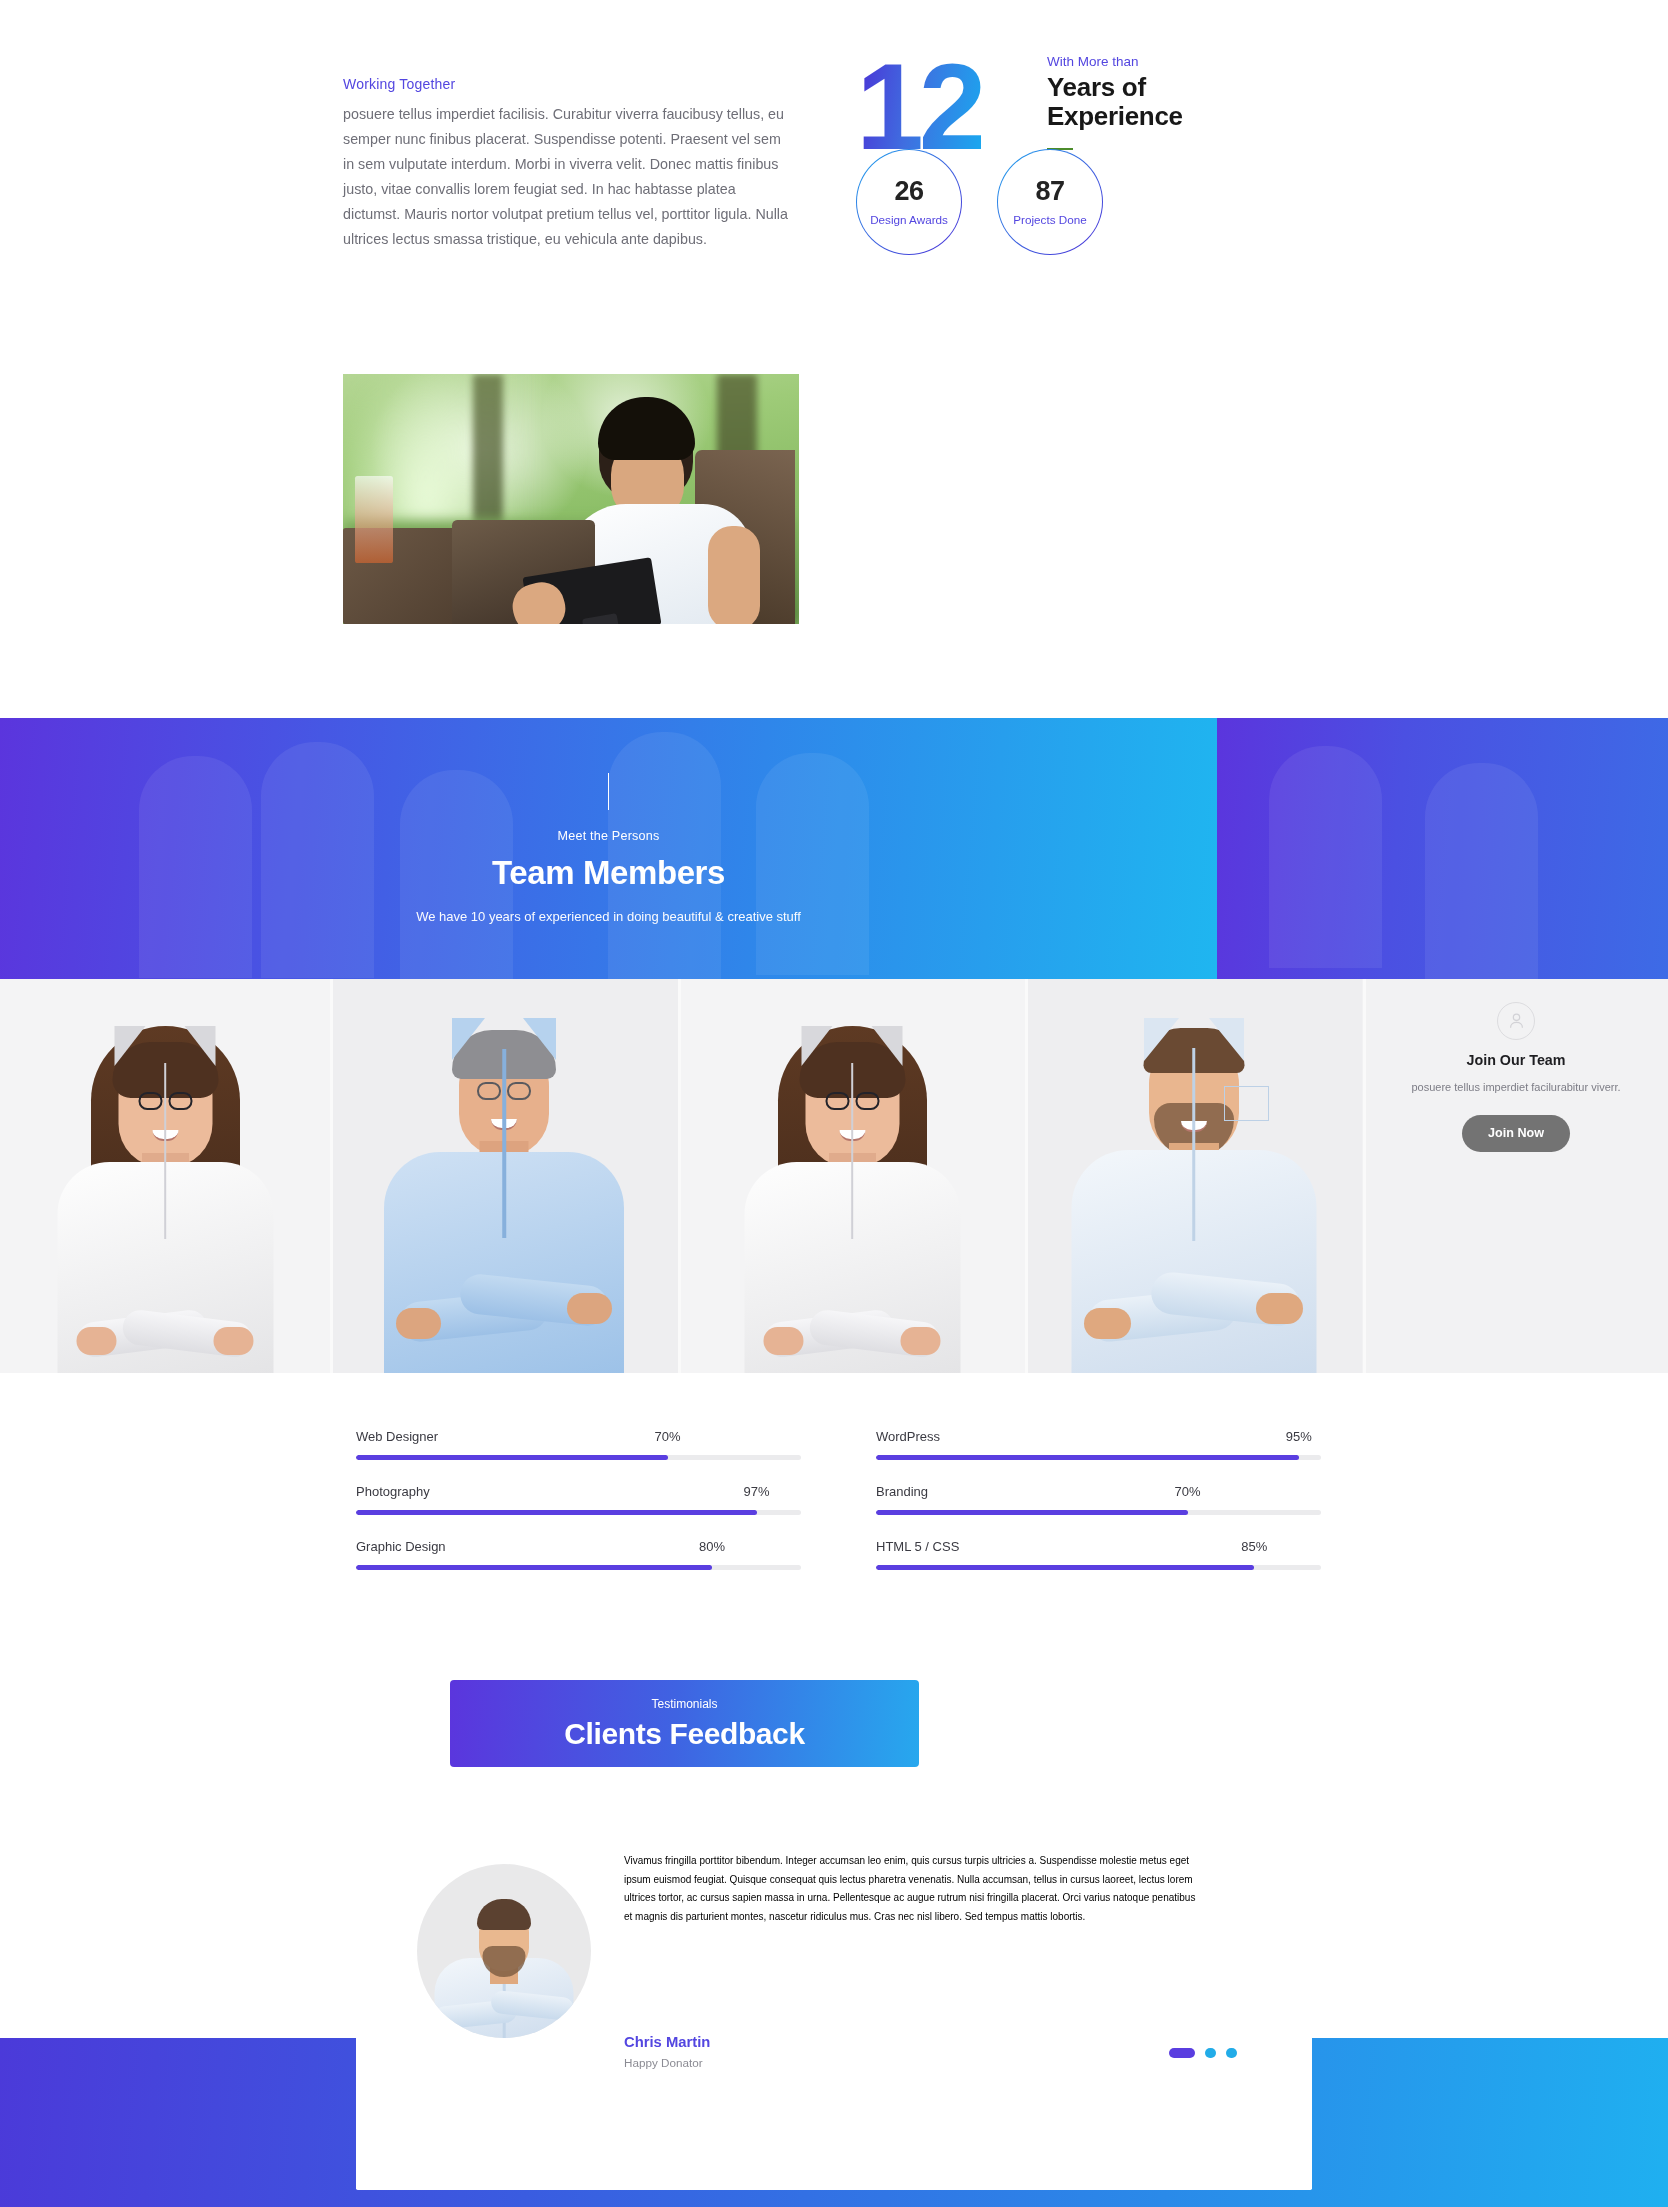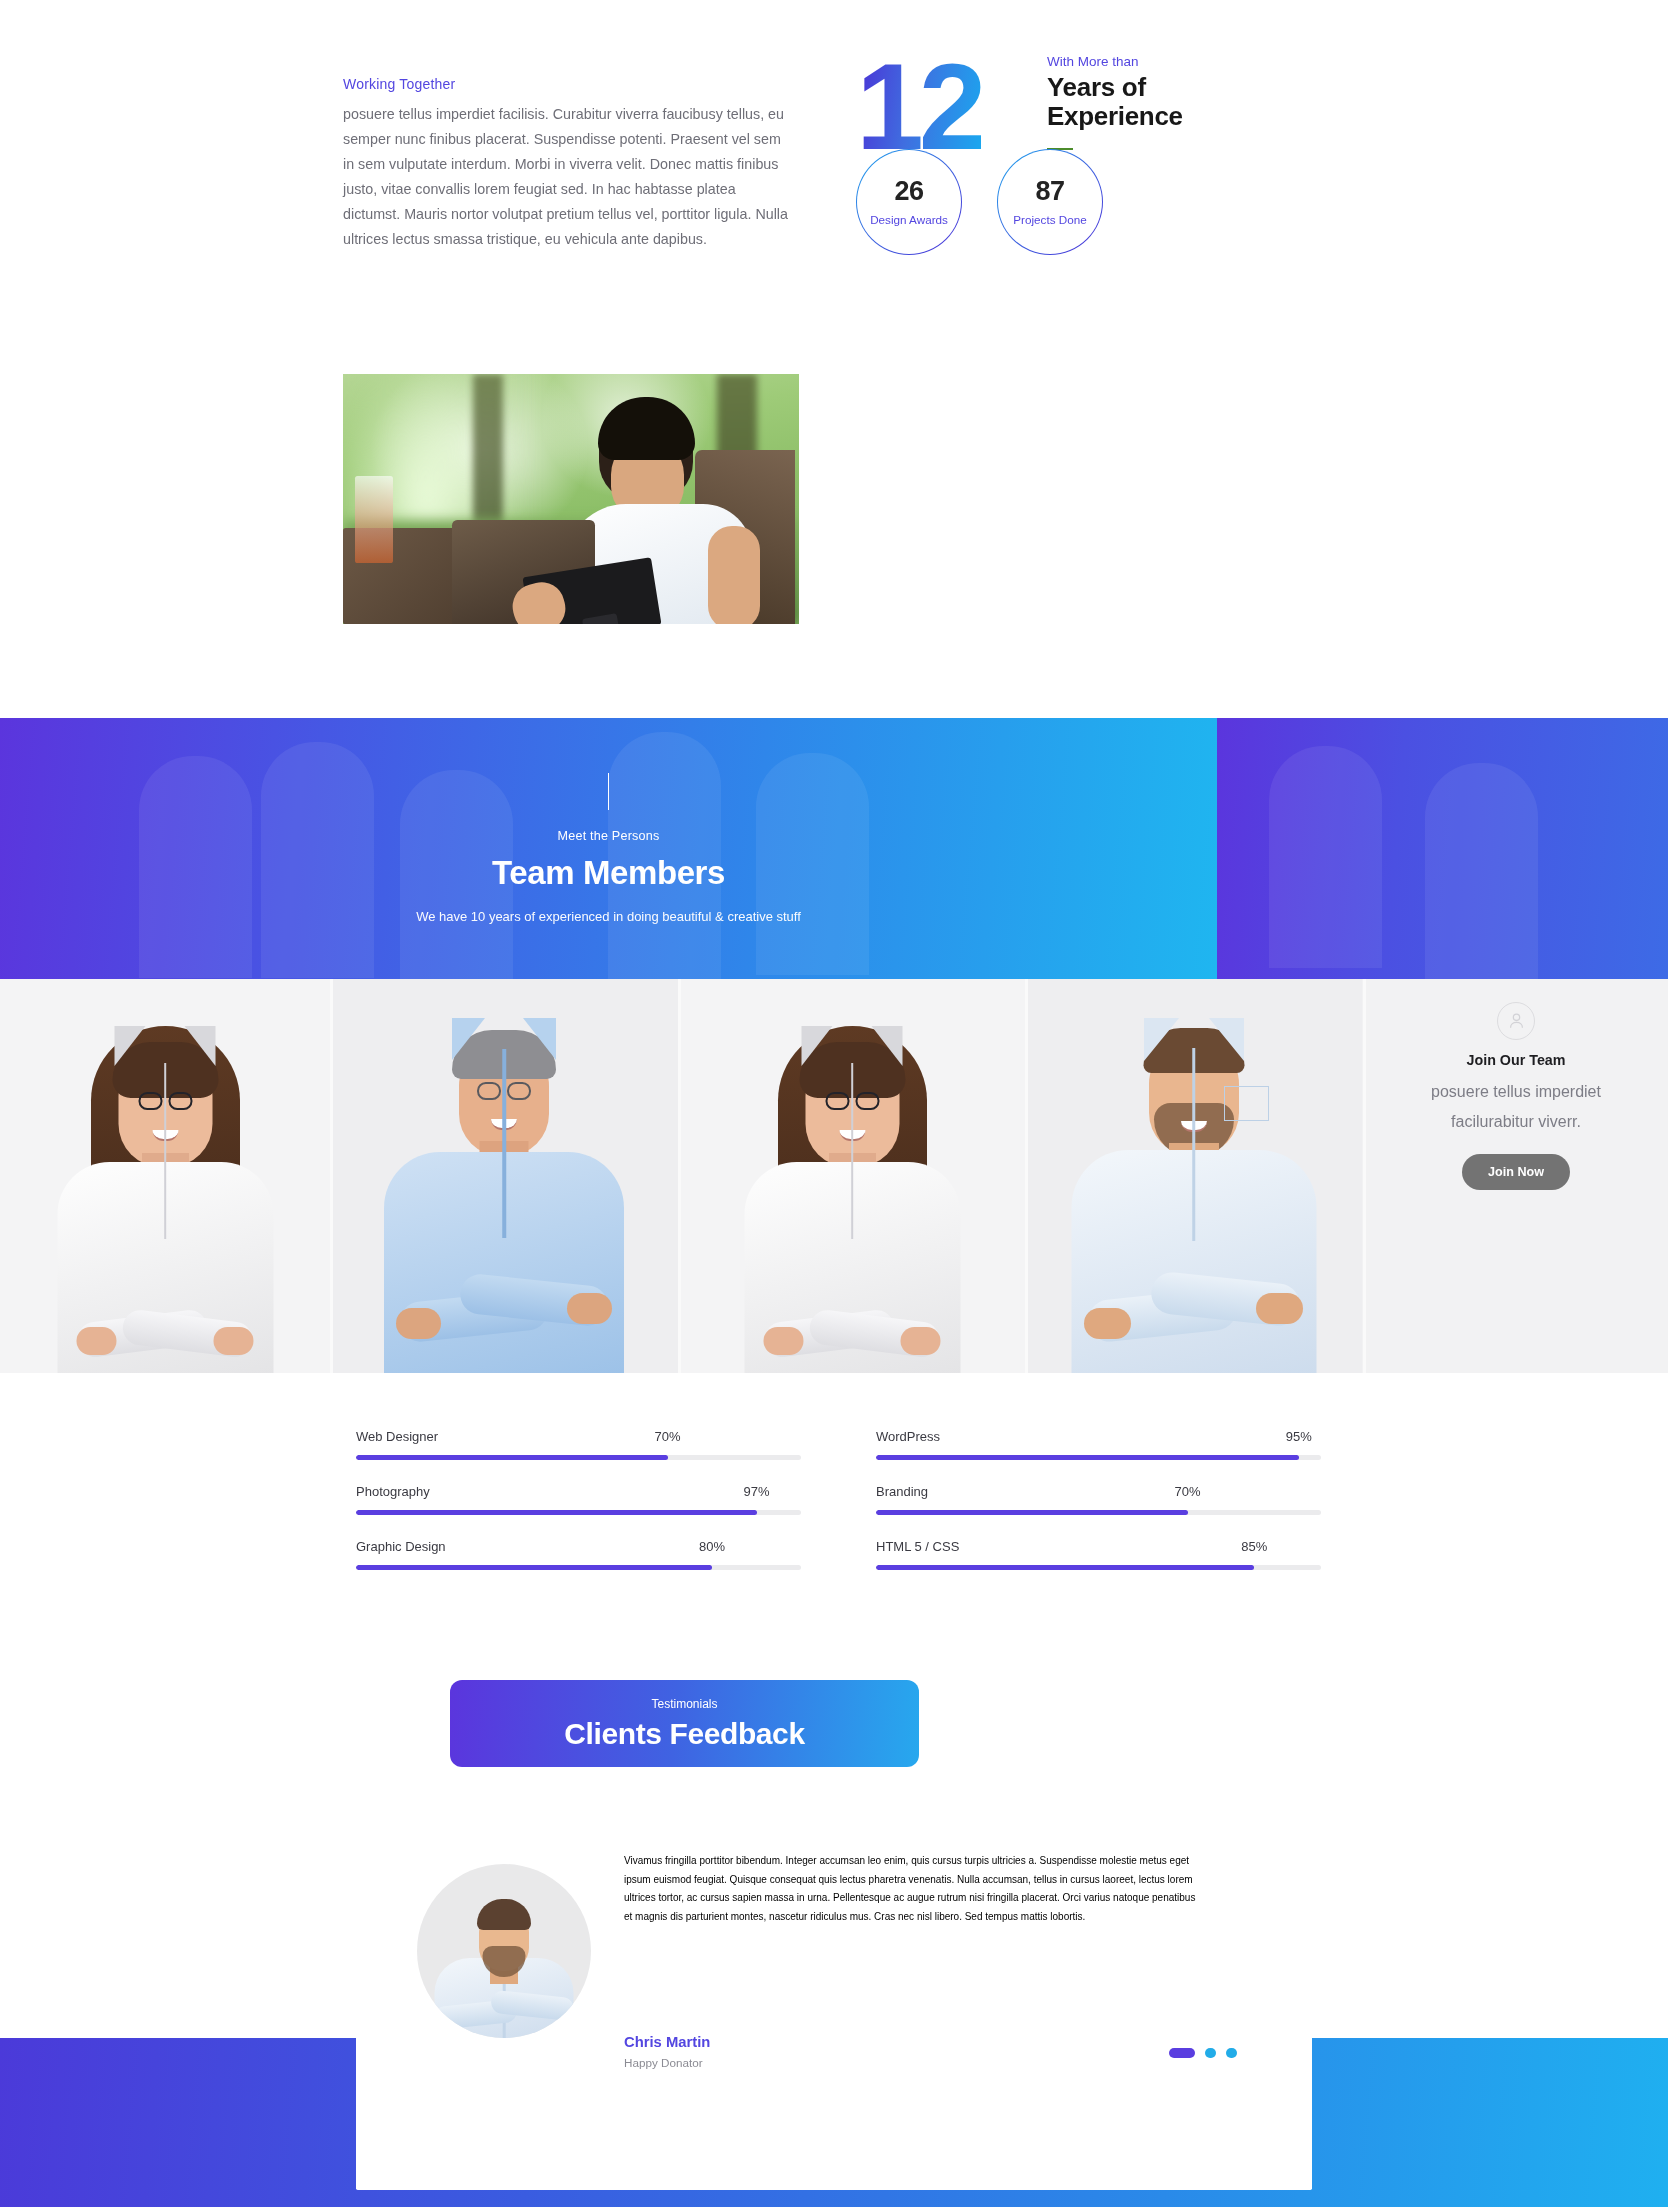--- a/index.html
+++ b/index.html
@@ -229,21 +229,21 @@
     position:absolute; left:1363px; top:0; width:306px; height:395px;
     background:#f2f2f3; display:flex; flex-direction:column;
     align-items:center; padding-top:22.6px; text-align:center;
   }
   .join .border-l { position:absolute; left:0; top:0; width:2.6px; height:395px; background:#fafafa; }
   .user-icon-circle {
     width:38px; height:38px; border-radius:50%; border:1.7px solid #dcdcdf;
     display:flex; align-items:center; justify-content:center; margin-bottom:12px;
   }
   .join-title { font-size:14.3px; font-weight:700; color:#1e1e21; margin-bottom:9.6px; }
-  .join-desc { font-size:16px; line-height:1.85; color:#7d7d86; width:217px; margin-bottom:17.4px; }
+  .join-desc { font-size:11px; line-height:1.85; color:#7d7d86; width:217px; margin-bottom:17.4px; }
   .join-btn {
     background:#737373; color:#fff; border:none; border-radius:19px;
     padding:11.3px 26px; font-size:12.6px; font-weight:700;
     font-family:"Liberation Sans", sans-serif; cursor:pointer;
   }
 
   
   .skills { position:absolute; left:0; top:1373px; width:1669px; height:261px; background:#fff; }
   .skills-grid {
     position:absolute; left:356px; top:56px; width:965px;
@@ -252,21 +252,21 @@
   .skill-head { display:flex; align-items:baseline; position:relative; height:22.6px; }
   .skill-name { font-size:13px; color:#3a3a42; }
   .skill-pct { position:absolute; font-size:13px; color:#3a3a42; transform:translateX(-50%); }
   .skill-track { height:5.2px; background:#ebebed; border-radius:2.6px; margin-top:3.5px; overflow:hidden; }
   .skill-fill { height:5.2px; background:#5a3ee0; border-radius:2.6px; }
 
   
   .fb-box {
     position:absolute; left:450px; top:1680px; width:469px; height:87px;
     background:linear-gradient(95deg,#5b35dd 0%, #3f63e2 48%, #27a8ee 100%);
-    border-radius:12px; color:#fff; text-align:center;
+    border-radius:4px; color:#fff; text-align:center;
     display:flex; flex-direction:column; align-items:center; justify-content:center;
   }
   .fb-eyebrow { font-size:12px; font-weight:500; margin-bottom:6px; }
   .fb-title { font-size:30px; font-weight:700; letter-spacing:-0.4px; }
 
   
   .bottom-band {
     position:absolute; left:0; top:2038px; width:1669px; height:169px;
     background:linear-gradient(95deg,#4b3ad9 0%, #3a5ce0 32%, #2a8ae9 70%, #1fb0f0 100%);
   }

